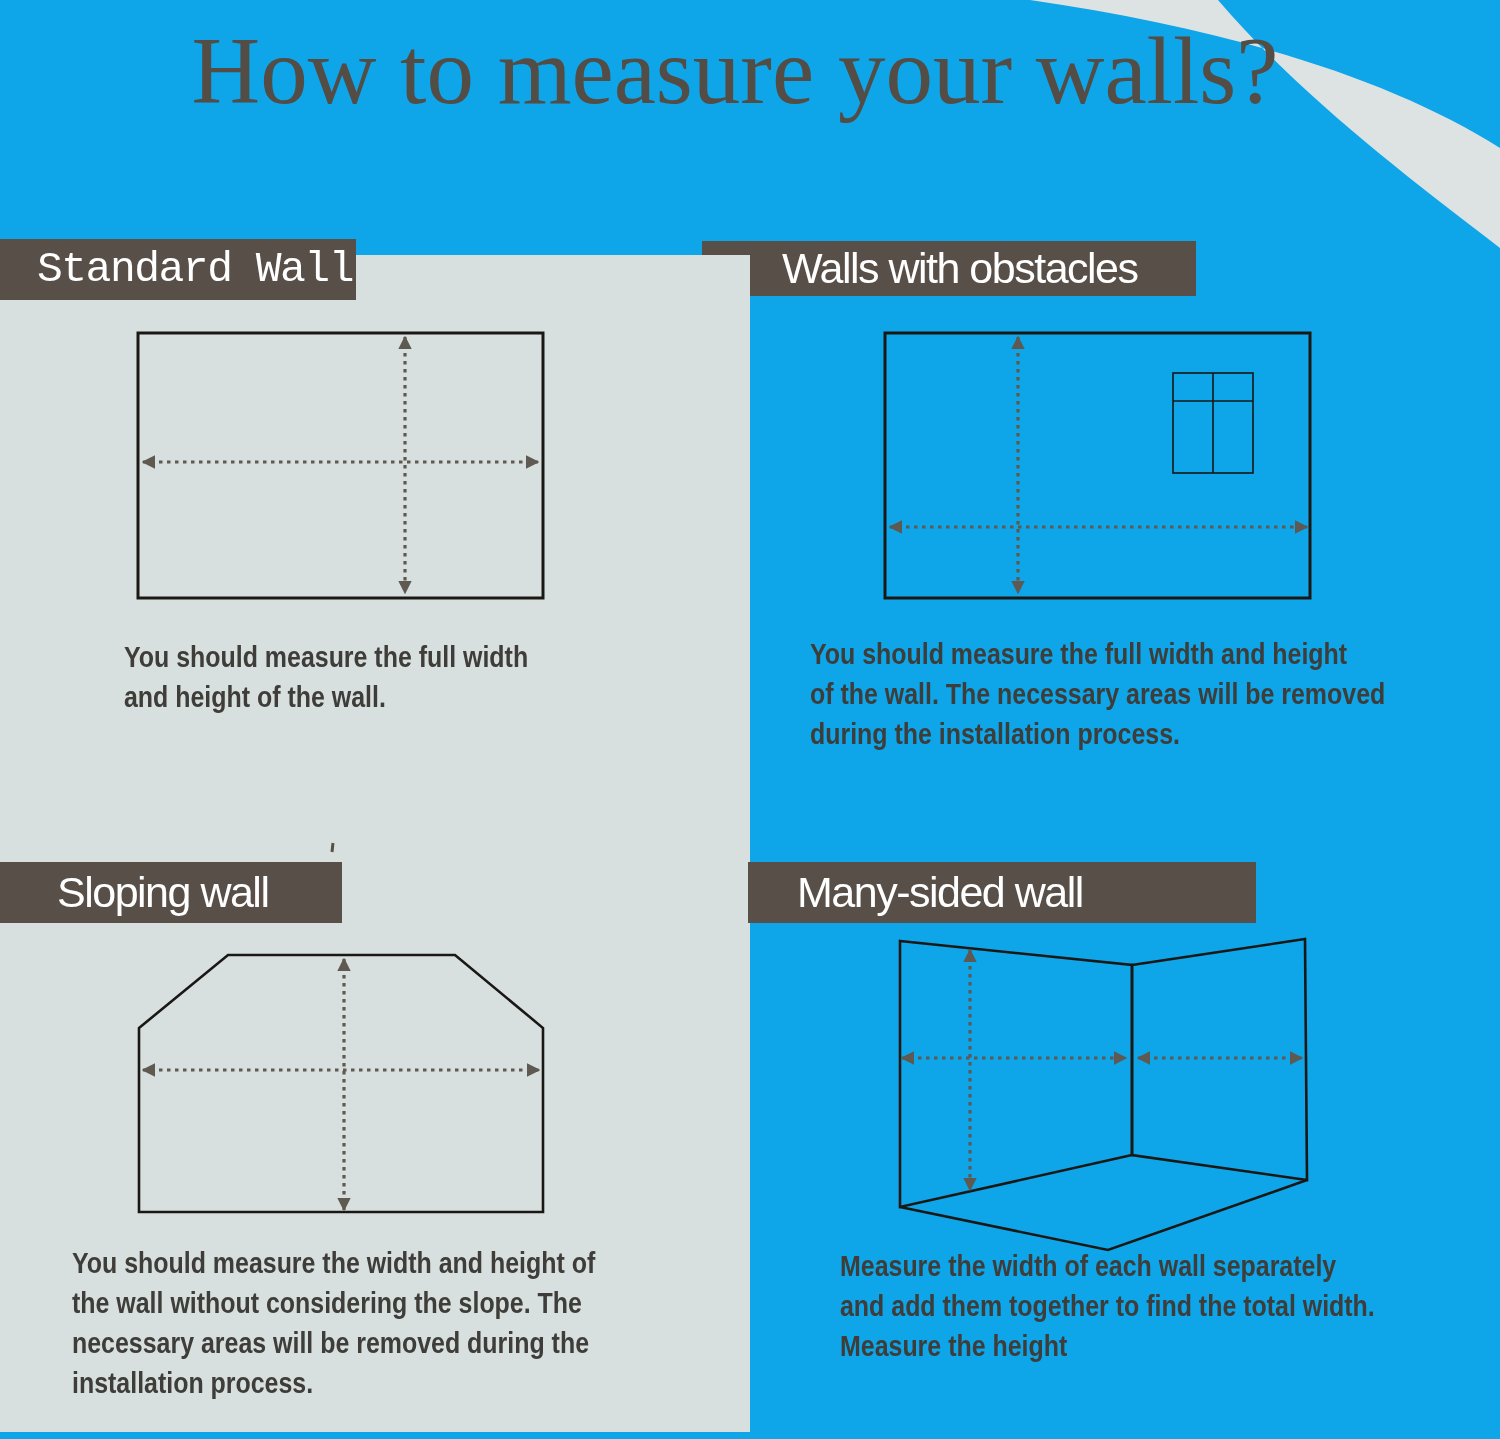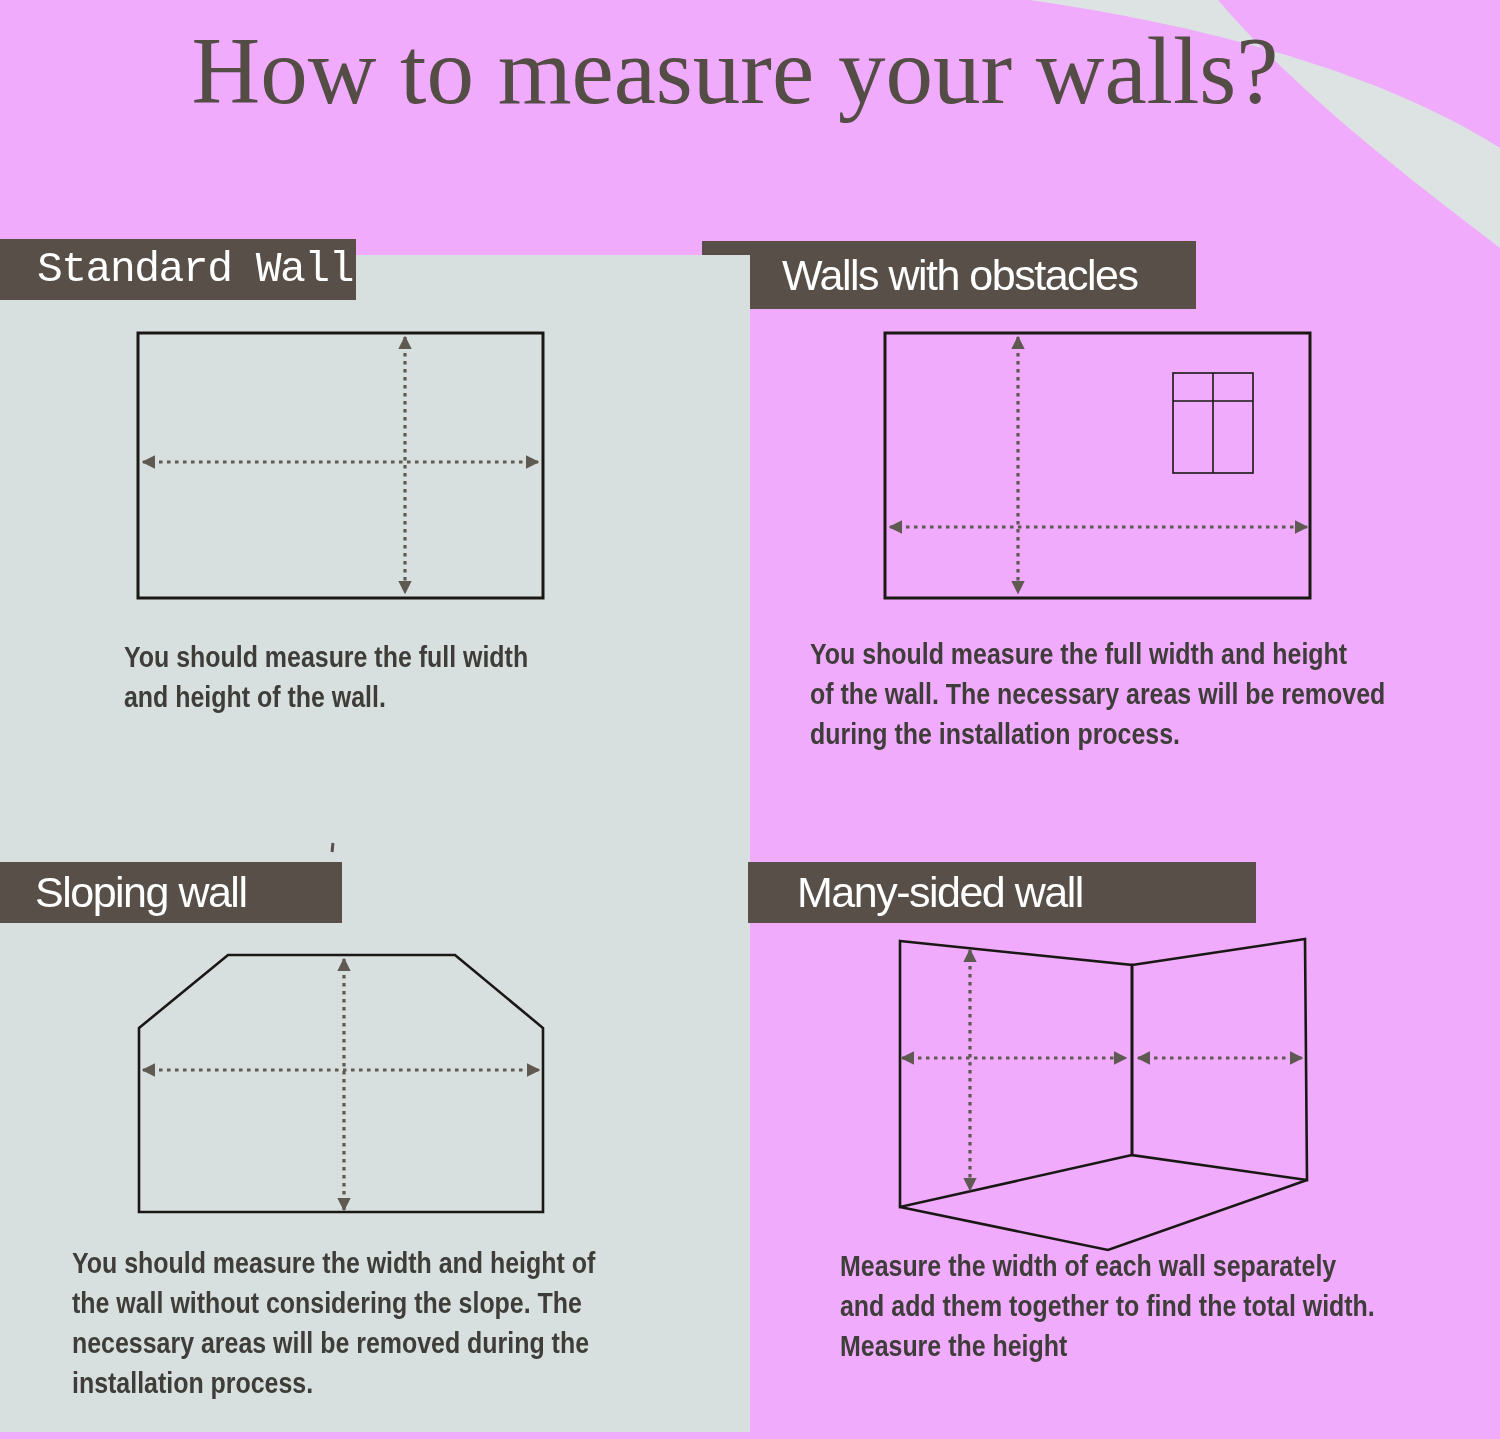--- a/index.html
+++ b/index.html
@@ -1,26 +1,26 @@
 <!DOCTYPE html>
 <html><head>
 <meta charset="utf-8">
 <style>
   html,body{margin:0;padding:0;background:#ffffff;}
-  .page{position:relative;width:1500px;height:1439px;background:#f0abfc;overflow:hidden;
+  .page{position:relative;width:1500px;height:1439px;background:#0ea5e9;overflow:hidden;
         font-family:"Liberation Sans",sans-serif;}
   .ribbon{position:absolute;left:900px;top:0;z-index:0;}
   .title{position:absolute;left:0;right:30px;top:16px;margin:0;text-align:center;z-index:1;
          font-family:"Liberation Serif",serif;font-weight:normal;font-size:95px;color:#544d45;}
   .panel{position:absolute;left:0;top:255px;width:750px;height:1177px;background:#d8e0df;z-index:2;}
   .hdr{position:absolute;display:flex;align-items:center;background:#574f48;color:#ffffff;
        font-size:43px;letter-spacing:-1.5px;white-space:nowrap;z-index:3;box-sizing:border-box;}
   .hdr-standard{left:0;top:239px;width:356px;height:61px;padding-left:37px;font-family:Liberation Mono, monospace;}
-  .hdr-obstacles{left:702px;top:241px;width:494px;height:68px;padding-left:80px;z-index:1;}
-  .hdr-sloping{left:0;top:862px;width:342px;height:61px;padding-left:35px;}
+  .hdr-obstacles{left:702px;top:241px;width:494px;height:55px;padding-left:80px;z-index:1;}
+  .hdr-sloping{left:0;top:862px;width:342px;height:61px;padding-left:57px;}
   .hdr-many{left:748px;top:862px;width:508px;height:61px;padding-left:49px;}
   .diagram{position:absolute;z-index:3;}
   .d-standard{left:130px;top:325px;}
   .d-obstacles{left:877px;top:325px;}
   .d-sloping{left:130px;top:945px;}
   .d-many{left:885px;top:928px;}
   .desc{position:absolute;z-index:3;color:#3e3d39;font-size:29px;font-weight:bold;
         transform:scaleX(0.86);transform-origin:0 0;}
   .desc .ln{line-height:40px;white-space:nowrap;}
   .desc-standard{left:124px;top:637px;}

